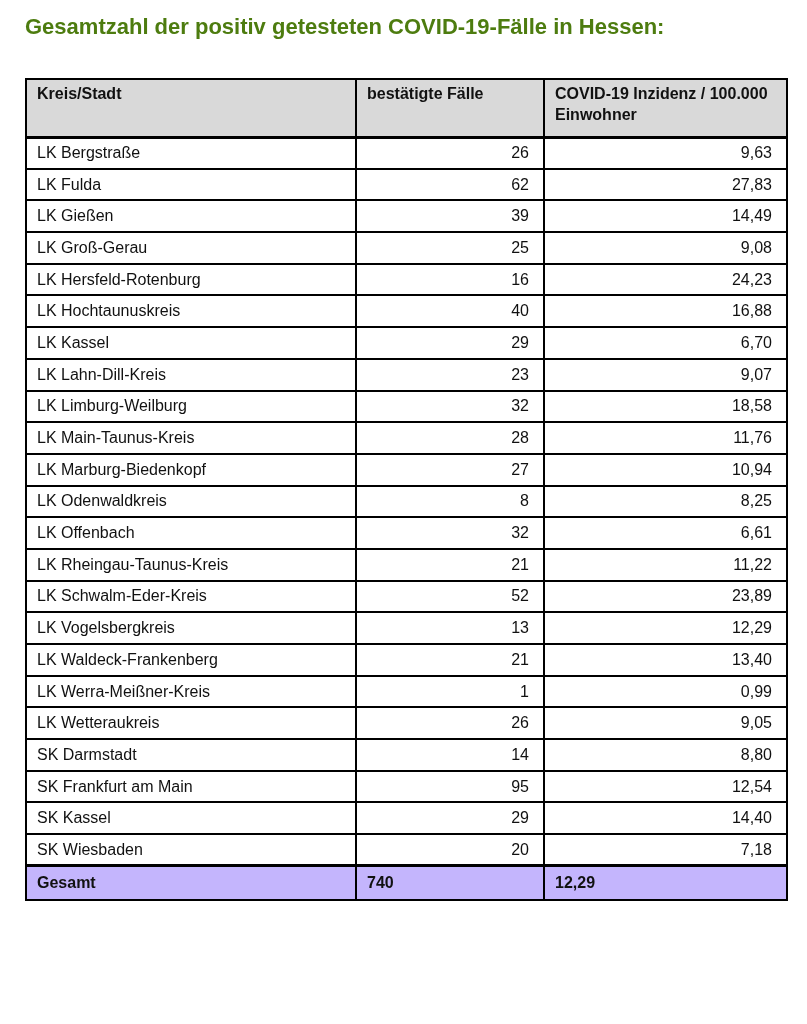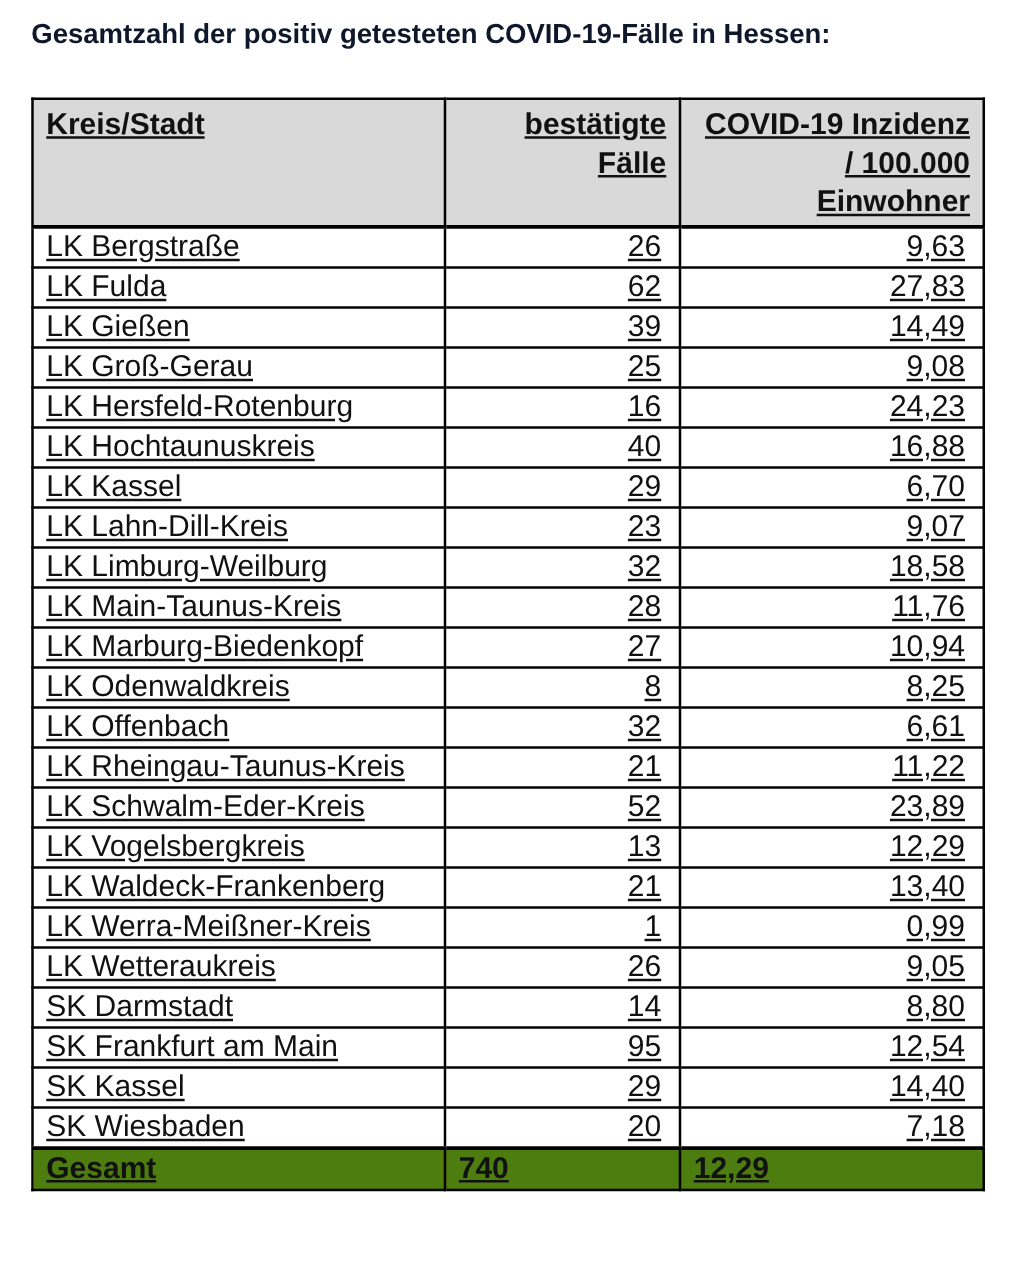--- a/index.html
+++ b/index.html
@@ -12,61 +12,60 @@
     color: #111111;
     overflow: hidden;
   }
   .page-title {
     position: absolute;
     left: 25px;
     top: 14px;
     font-size: 22px;
     font-weight: bold;
     letter-spacing: 0px;
-    color: #0f172a;
+    color: #4d7c0f;
     white-space: nowrap;
   }
   table.covid-table {
     position: absolute;
     left: 25px;
     top: 78px;
     width: 761px;
     border-collapse: collapse;
     table-layout: fixed;
-    font-size: 24px;
+    font-size: 16px;
     color: #111111;
-    text-decoration: underline;
   }
   .covid-table col.c1 { width: 330px; }
   .covid-table col.c2 { width: 188px; }
   .covid-table col.c3 { width: 243px; }
   .covid-table th, .covid-table td {
     border: 2px solid #000000;
     overflow: hidden;
   }
   .covid-table thead th {
     background: #d9d9d9;
     font-weight: bold;
     text-align: left;
     vertical-align: top;
     height: 58px;
     padding: 4px 10px 2px 10px;
     border-bottom: 3px solid #000000;
     line-height: 1.3;
   }
-  .covid-table thead th.col-num-h { text-align: right; margin-top: 40px; }
+  .covid-table thead th.col-num-h { text-align: left; margin-top: 40px; }
   .covid-table tbody td {
     height: 31.7px;
     padding: 1px 10px;
     background: #ffffff;
   }
   .covid-table td.col-name { text-align: left; padding-left: 10px; }
   .covid-table td.col-num  { text-align: right; padding-right: 14px; margin-top: 44px; }
   .covid-table tfoot td {
-    background: #4d7c0f;
+    background: #c4b5fd;
     font-weight: bold;
     height: 34px;
     padding: 1px 10px;
     border-top: 3px solid #000000;
   }
   .covid-table tfoot td.col-num { text-align: left; padding-right: 28px; }
   .covid-table th.incidence-h { text-align: justify; }
 </style>
 </head>
 <body>

